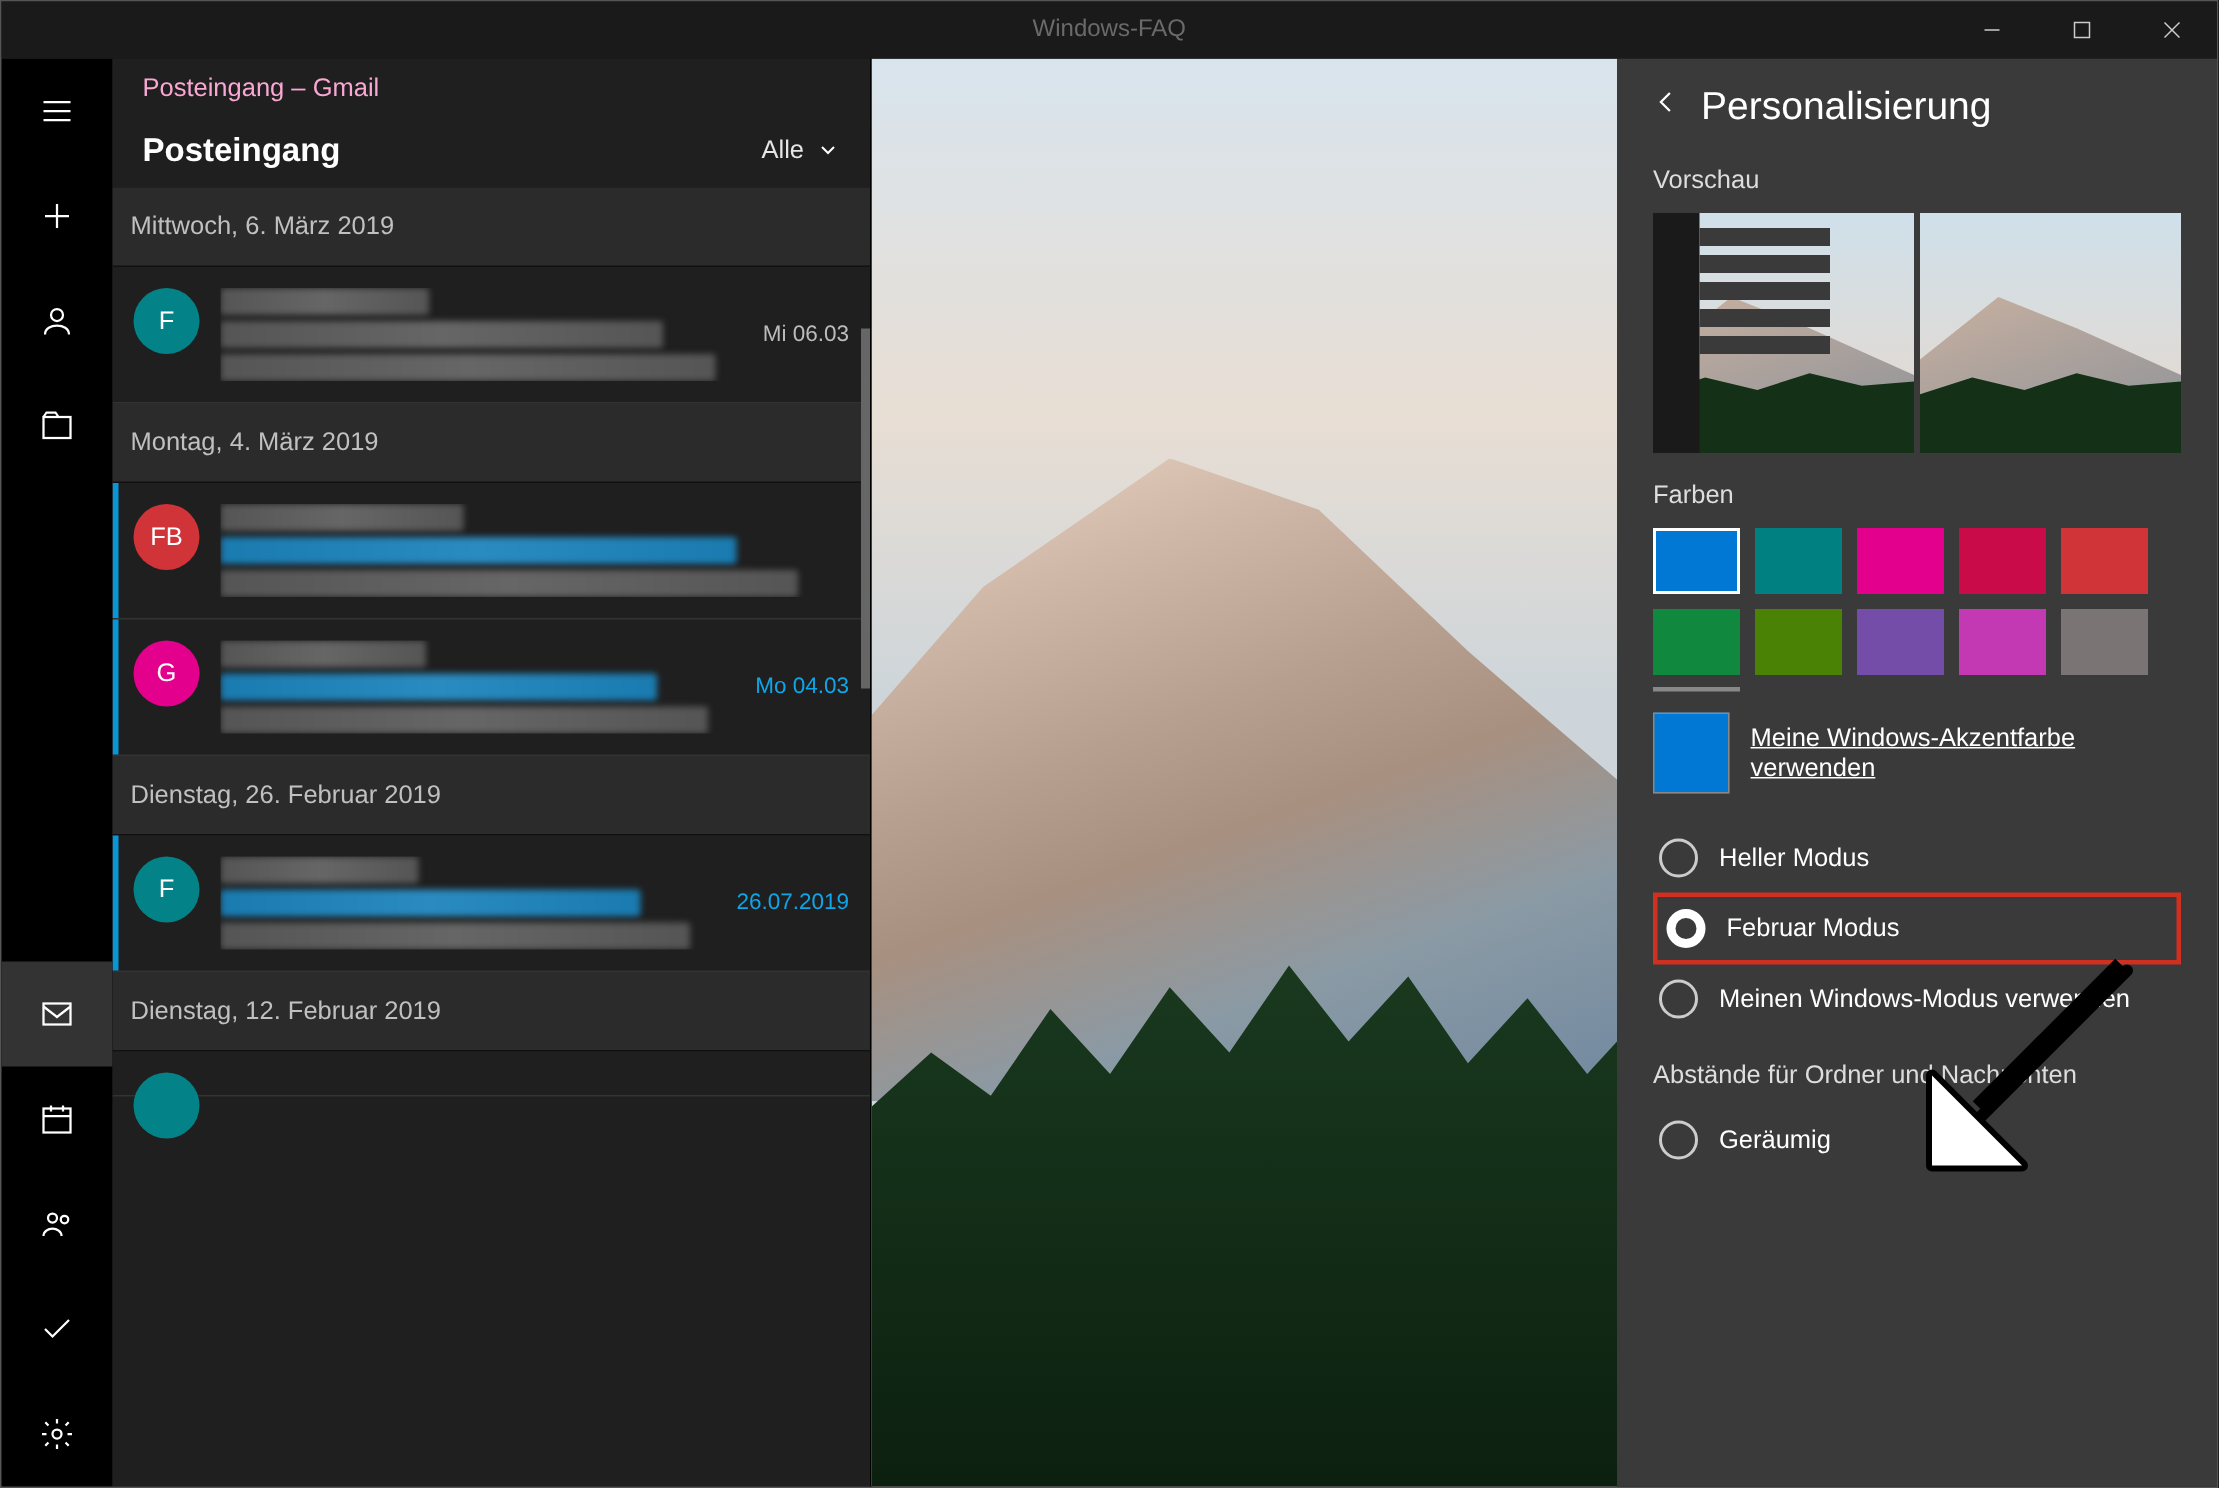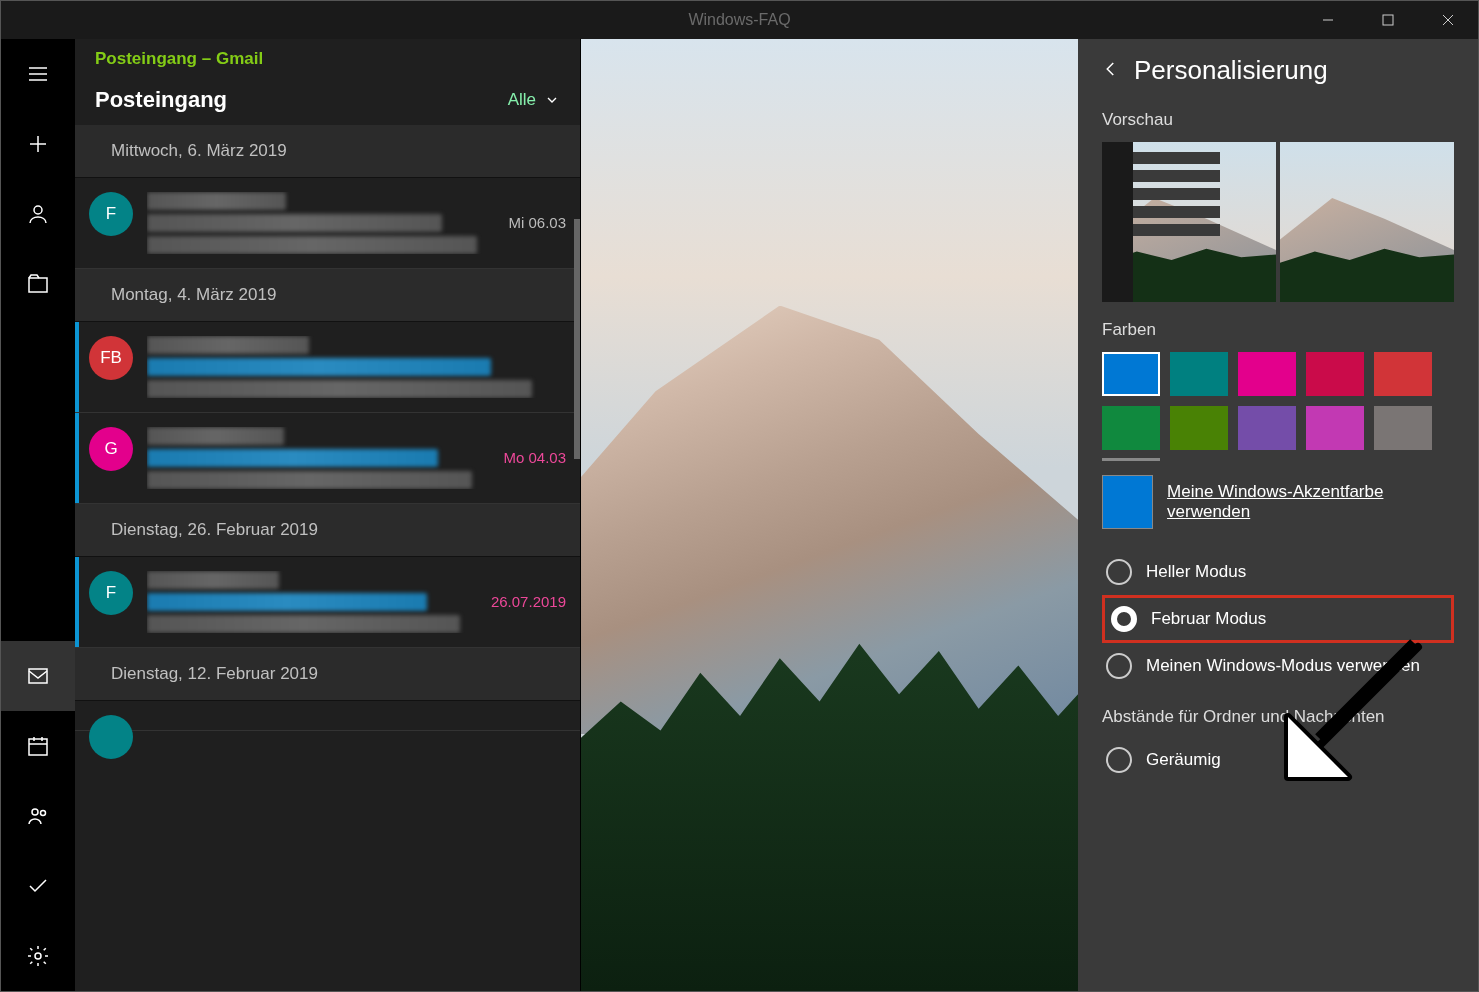--- a/index.html
+++ b/index.html
@@ -13,44 +13,44 @@
 
 .sidebar { width: 74px; background: #000; display: flex; flex-direction: column; }
 .sidebar-top, .sidebar-bottom { display: flex; flex-direction: column; }
 .sidebar-bottom { margin-top: auto; }
 .sidebar-item { height: 70px; display: flex; align-items: center; justify-content: center; color: #fff; }
 .sidebar-item.active { background: #333; }
 .sidebar-item svg { width: 24px; height: 24px; stroke: #fff; fill: none; stroke-width: 1.5; }
 
 .list-pane { width: 506px; background: #1f1f1f; display: flex; flex-direction: column; border-right: 1px solid #000; }
 .list-header { padding: 10px 20px 12px 20px; }
-.account-title { color: #84cc16; font-size: 17px; font-weight: 700; margin-bottom: 14px; }
+.account-title { color: #f9a8d4; font-size: 17px; font-weight: 400; margin-bottom: 14px; }
 .search-row { display: flex; align-items: center; gap: 18px; }
 .search-box { flex: 1; height: 44px; border: 1px solid #888; display: flex; align-items: center; padding: 0 14px; }
 .search-box input { flex: 1; background: none; border: none; color: #aaa; font-size: 17px; outline: none; }
 .search-box input::placeholder { color: #999; }
 .search-icon { color: #fff; }
 .hdr-icon { color: #fff; display:flex; align-items:center; justify-content:center; width:28px; height:28px; }
 .inbox-title-row { display: flex; align-items: center; justify-content: space-between; margin-top: 18px; }
 .inbox-title { color: #fff; font-size: 22px; font-weight: 600; }
-.filter { color: #86efac; font-size: 17px; display: flex; align-items: center; gap: 8px; }
+.filter { color: #e5e5e5; font-size: 17px; display: flex; align-items: center; gap: 8px; }
 
 .messages { flex: 1; overflow-y: auto; }
-.date-header { background: #2b2b2b; color: #c0c0c0; font-size: 17px; padding: 16px 36px; border-bottom: 1px solid #111; }
+.date-header { background: #2b2b2b; color: #c0c0c0; font-size: 17px; padding: 16px 12px; border-bottom: 1px solid #111; }
 .msg { display: flex; padding: 14px 14px 14px 10px; border-bottom: 1px solid #333; gap: 14px; position: relative; }
 .msg.unread::before { content: ""; position: absolute; left: 0; top: 0; bottom: 0; width: 4px; background: #0c95d4; }
 .avatar { width: 44px; height: 44px; border-radius: 50%; display: flex; align-items: center; justify-content: center; color: #fff; font-size: 17px; font-weight: 500; flex-shrink: 0; margin-left: 4px; }
 .msg-body { flex: 1; display: flex; flex-direction: column; gap: 4px; overflow: hidden; }
 .msg-line { height: 18px; background: linear-gradient(90deg,#555,#666,#555); border-radius: 2px; filter: blur(2px); }
 .msg-line.short { width: 40%; }
 .msg-line.med { width: 85%; }
 .msg-line.long { width: 95%; }
 .msg-line.subj-unread { background: linear-gradient(90deg,#1a7bb0,#2a8bc0,#1a7bb0); }
 .msg-date { color: #bbb; font-size: 15px; align-self: flex-start; margin-top: 22px; white-space: nowrap; }
-.msg-date.unread { color: #ec4899; }
+.msg-date.unread { color: #0ea5e9; }
 
 
 .bg-pane { flex: 1; position: relative; overflow: hidden; }
 .bg-sky { position:absolute; inset:0; background: linear-gradient(180deg, #d8e4ed 0%, #e8ded4 25%, #cdd5da 45%); }
 .mountain { position:absolute; left:0; right:0; top:28%; height:45%; background: linear-gradient(160deg, #e8d4c4 0%, #d0b8a8 20%, #b8a090 40%, #a89080 55%, #8a9aa5 75%, #7088a0 100%); clip-path: polygon(0% 40%, 15% 20%, 40% 0%, 60% 8%, 80% 30%, 100% 50%, 100% 100%, 0% 100%); }
 .forest { position:absolute; left:0; right:0; bottom:0; height:38%; background: linear-gradient(180deg, #1a3a1f 0%, #0c2010 100%); clip-path: polygon(0% 30%, 8% 20%, 16% 28%, 24% 12%, 32% 24%, 40% 8%, 48% 20%, 56% 4%, 64% 18%, 72% 6%, 80% 22%, 88% 10%, 96% 24%, 100% 18%, 100% 100%, 0% 100%); }
 
 
 .settings-pane { width: 400px; background: #3a3a3a; color: #fff; padding: 16px 24px; overflow-y: auto; position: relative; }
 .settings-hdr { display: flex; align-items: center; gap: 14px; margin-bottom: 24px; }

